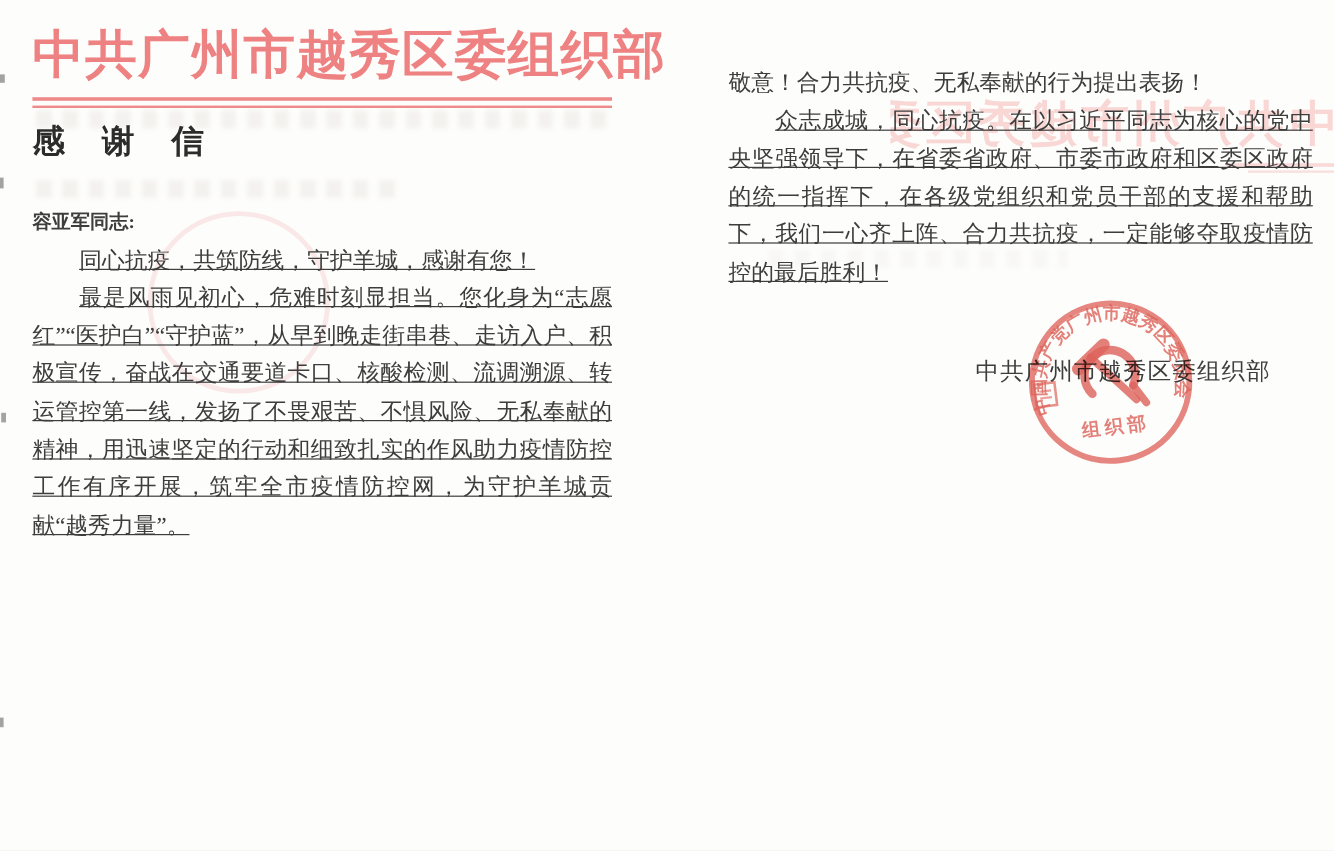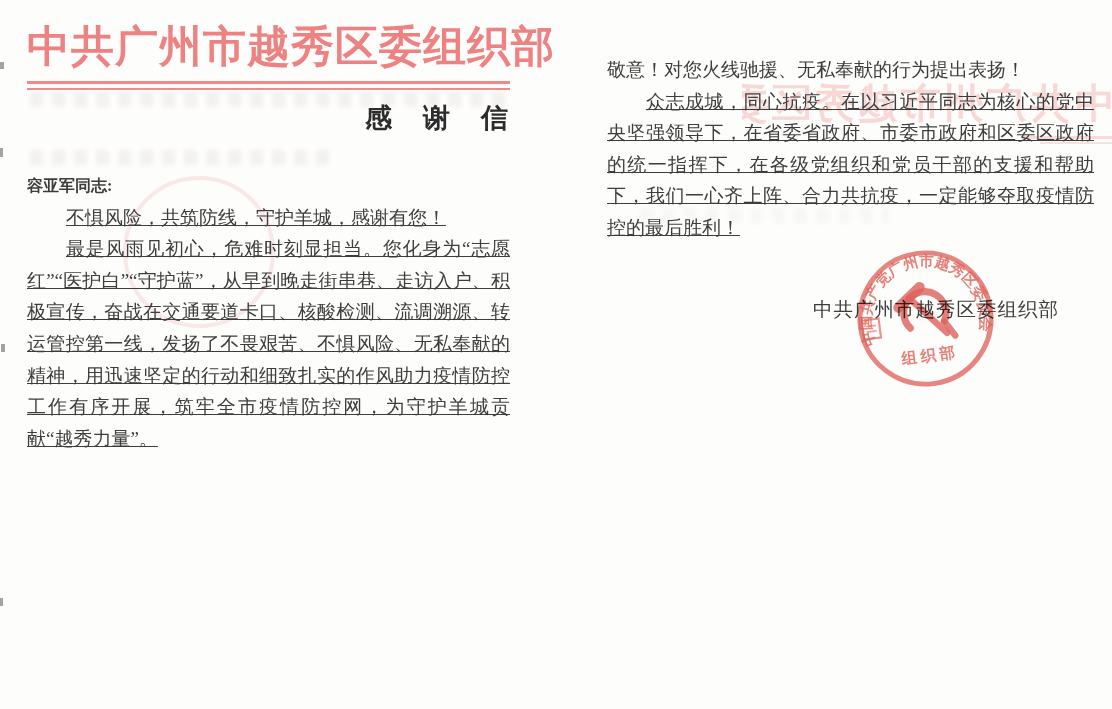--- a/index.html
+++ b/index.html
@@ -12,21 +12,21 @@
   .org-name{
     font-size:43px;font-weight:bold;color:#ee8181;line-height:54px;
     text-align:justify;text-align-last:justify;white-space:nowrap;
     letter-spacing:1px;
   }
   .double-rule{
     margin-top:7px;height:4px;width:100%;
     border-top:3px solid #ee8a8a;border-bottom:2px solid #ee8a8a;
   }
   .title{
-    position:absolute;left:27px;top:100px;width:483px;text-align:right;
+    position:absolute;left:27px;top:100px;width:483px;text-align:left;
     font-size:27px;font-weight:bold;color:#2c2c2c;letter-spacing:2px;
   }
   
   .col{position:absolute;color:#3d3d3d;font-size:19px;line-height:31.6px;
        text-align:justify;}
   .col-left{left:27px;top:170px;width:483px;}
   .col-right{left:607px;top:54px;width:487px;}
   .col p{margin:0;}
   .salutation{font-weight:bold;font-size:16px;}
   .para{text-indent:2.05em;text-decoration:underline;}
@@ -86,27 +86,27 @@
 
   <div class="letterhead">
     <div class="org-name">中共广州市越秀区委组织部</div>
     <div class="double-rule"></div>
   </div>
 
   <div class="title">感　谢　信</div>
 
   <div class="col col-left">
     <p class="salutation">容亚军同志:</p>
-    <p class="para">不惧风险，共筑防线，守护羊城，感谢有您！</p>
+    <p class="para">同心抗疫，共筑防线，守护羊城，感谢有您！</p>
     <p class="para">最是风雨见初心，危难时刻显担当。您化身为“志愿红”“医护白”“守护蓝”，从早到晚走街串巷、走访入户、积极宣传，奋战在交通要道卡口、核酸检测、流调溯源、转运管控第一线，发扬了不畏艰苦、不惧风险、无私奉献的精神，用迅速坚定的行动和细致扎实的作风助力疫情防控工作有序开展，筑牢全市疫情防控网，为守护羊城贡献“越秀力量”。</p>
 
   </div>
 
   <div class="col col-right">
-    <p>敬意！对您火线驰援、无私奉献的行为提出表扬！</p>
+    <p>敬意！合力共抗疫、无私奉献的行为提出表扬！</p>
     <p class="para">众志成城，同心抗疫。在以习近平同志为核心的党中央坚强领导下，在省委省政府、市委市政府和区委区政府的统一指挥下，在各级党组织和党员干部的支援和帮助下，我们一心齐上阵、合力共抗疫，一定能够夺取疫情防控的最后胜利！</p>
   </div>
 
   <div class="signature">中共广州市越秀区委组织部</div>
 
   <svg class="seal" viewBox="0 0 200 200">
     <circle cx="100" cy="100" r="93" fill="none" stroke="rgba(220,84,76,0.78)" stroke-width="7"></circle>
     <path id="sealArc" d="M 30,138 A 78,78 0 1 1 170,138" fill="none"></path>
     <text font-size="21" font-weight="bold" fill="rgba(220,84,76,0.82)" font-family="Liberation Serif, DejaVu Serif, serif">
       <textPath href="#sealArc" startOffset="50%" text-anchor="middle">中国共产党广州市越秀区委员会</textPath>

